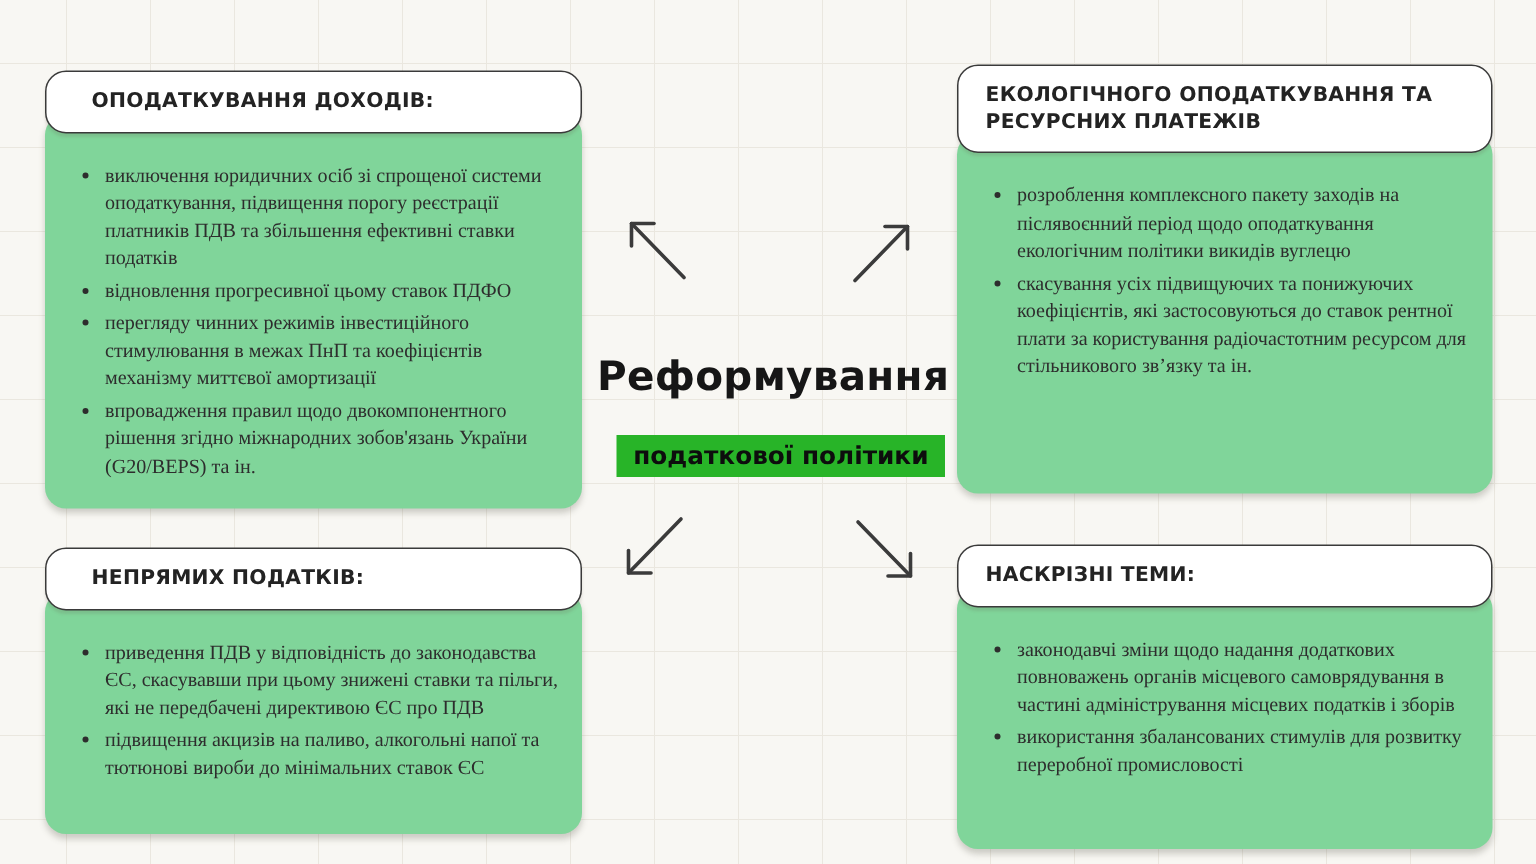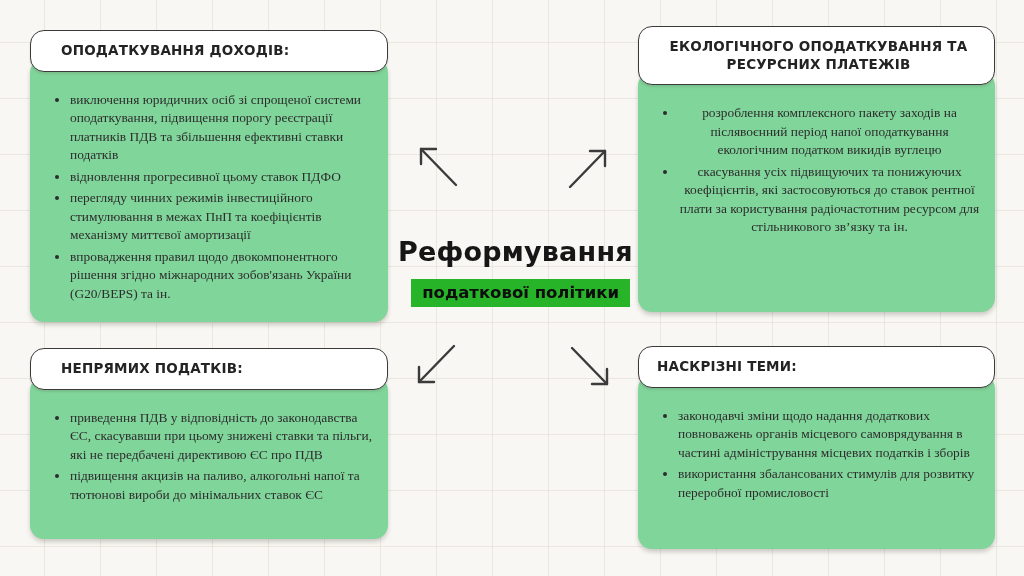--- a/index.html
+++ b/index.html
@@ -20,21 +20,21 @@
   body{font-family:"DejaVu Sans","Liberation Sans",sans-serif;}
   .canvas{
     position:relative;width:1024px;height:576px;
     background-color:var(--background);
     background-image:
       linear-gradient(var(--grid-line) 1px, transparent 1px),
       linear-gradient(90deg, var(--grid-line) 1px, transparent 1px);
     background-size:56px 56px;
     background-position:-12px -14px;
   }
-  .box{position:absolute;}
+  .box{position:absolute;margin-top:17px;}
   .box .hdr{
     position:relative;z-index:2;
     background:var(--header-fill);
     border:1.5px solid var(--header-border);
     border-radius:14px;
     padding:11px 18px 11px 30px;
     font-size:13.5px;font-weight:bold;line-height:1.3;
     color:var(--header-text);
     letter-spacing:.2px;
     box-shadow:0 2px 2px rgba(100,95,80,.18);
@@ -60,21 +60,21 @@
   }
   .center{
     position:absolute;left:398px;top:236px;width:232px;
     text-align:right;
   }
   .center .title{
     font-size:27px;font-weight:bold;color:var(--title-text);
     letter-spacing:.2px;white-space:nowrap;
   }
   .center .subtitle{
-    display:inline-block;margin-top:12px;
+    display:inline-block;margin-top:23px;
     background:var(--highlight-fill);color:var(--highlight-text);
     font-size:16.5px;font-weight:bold;
     padding:4px 11px 5px 11px;white-space:nowrap;
   }
   .arrow{position:absolute;}
   .arrow svg{display:block;}
   .arrow line{stroke:var(--arrow);stroke-width:2.4;stroke-linecap:round;}
 </style>
 </head>
 <body>
@@ -88,27 +88,27 @@
     <div class="body body-tl">
       <ul>
           <li>виключення юридичних осіб зі спрощеної системи оподаткування, підвищення порогу реєстрації платників ПДВ та збільшення ефективні ставки податків</li>
           <li>відновлення прогресивної цьому ставок ПДФО</li>
           <li>перегляду чинних режимів інвестиційного стимулювання в межах ПнП та коефіцієнтів механізму миттєвої амортизації</li>
           <li>впровадження правил щодо двокомпонентного рішення згідно міжнародних зобов'язань України (G20/BEPS) та ін.</li>
         </ul>
     </div>
   </div>
 
-  <div class="box right" style="left:638px;top:26px;width:357px;text-align:center;">
+  <div class="box right" style="left:638px;top:26px;width:357px;">
     <div class="hdr">
       <span>ЕКОЛОГІЧНОГО ОПОДАТКУВАННЯ ТА РЕСУРСНИХ ПЛАТЕЖІВ</span>
     </div>
     <div class="body body-tr">
       <ul>
-          <li>розроблення комплексного пакету заходів на післявоєнний період напої оподаткування екологічним податком викидів вуглецю</li>
+          <li>розроблення комплексного пакету заходів на післявоєнний період щодо оподаткування екологічним політики викидів вуглецю</li>
           <li>скасування усіх підвищуючих та понижуючих коефіцієнтів, які застосовуються до ставок рентної плати за користування радіочастотним ресурсом для стільникового зв’язку та ін.</li>
         </ul>
     </div>
   </div>
 
   <div class="box right" style="left:638px;top:346px;width:357px;">
     <div class="hdr">
       <span>НАСКРІЗНІ ТЕМИ:</span>
     </div>
     <div class="body body-br">

